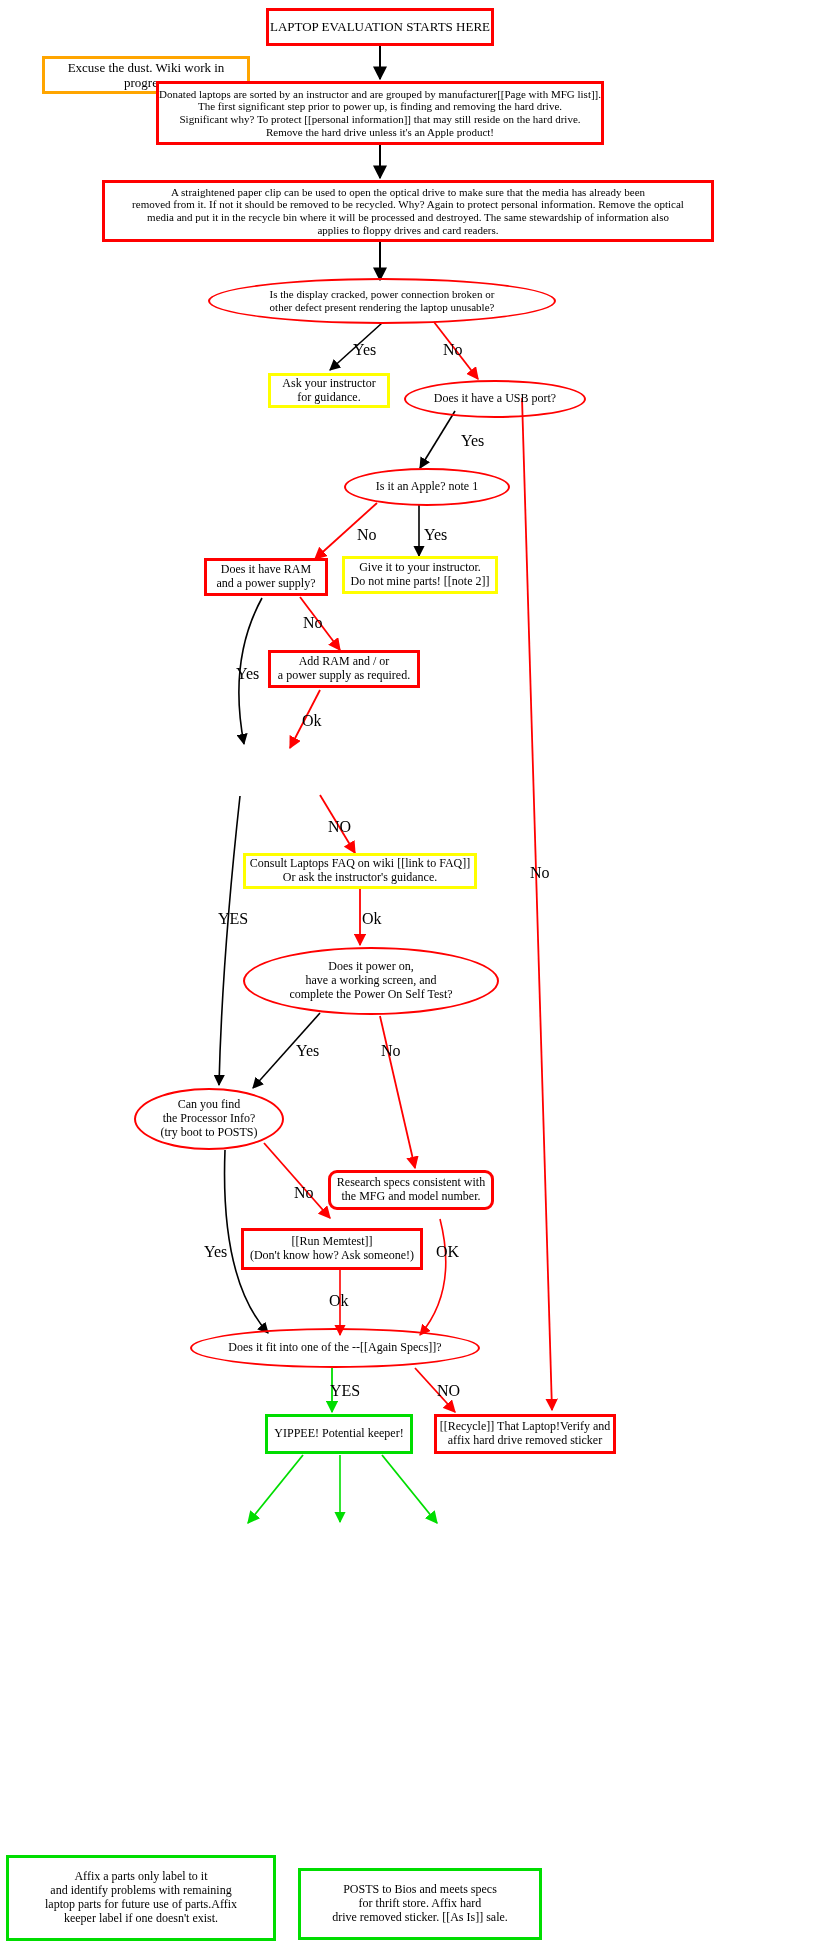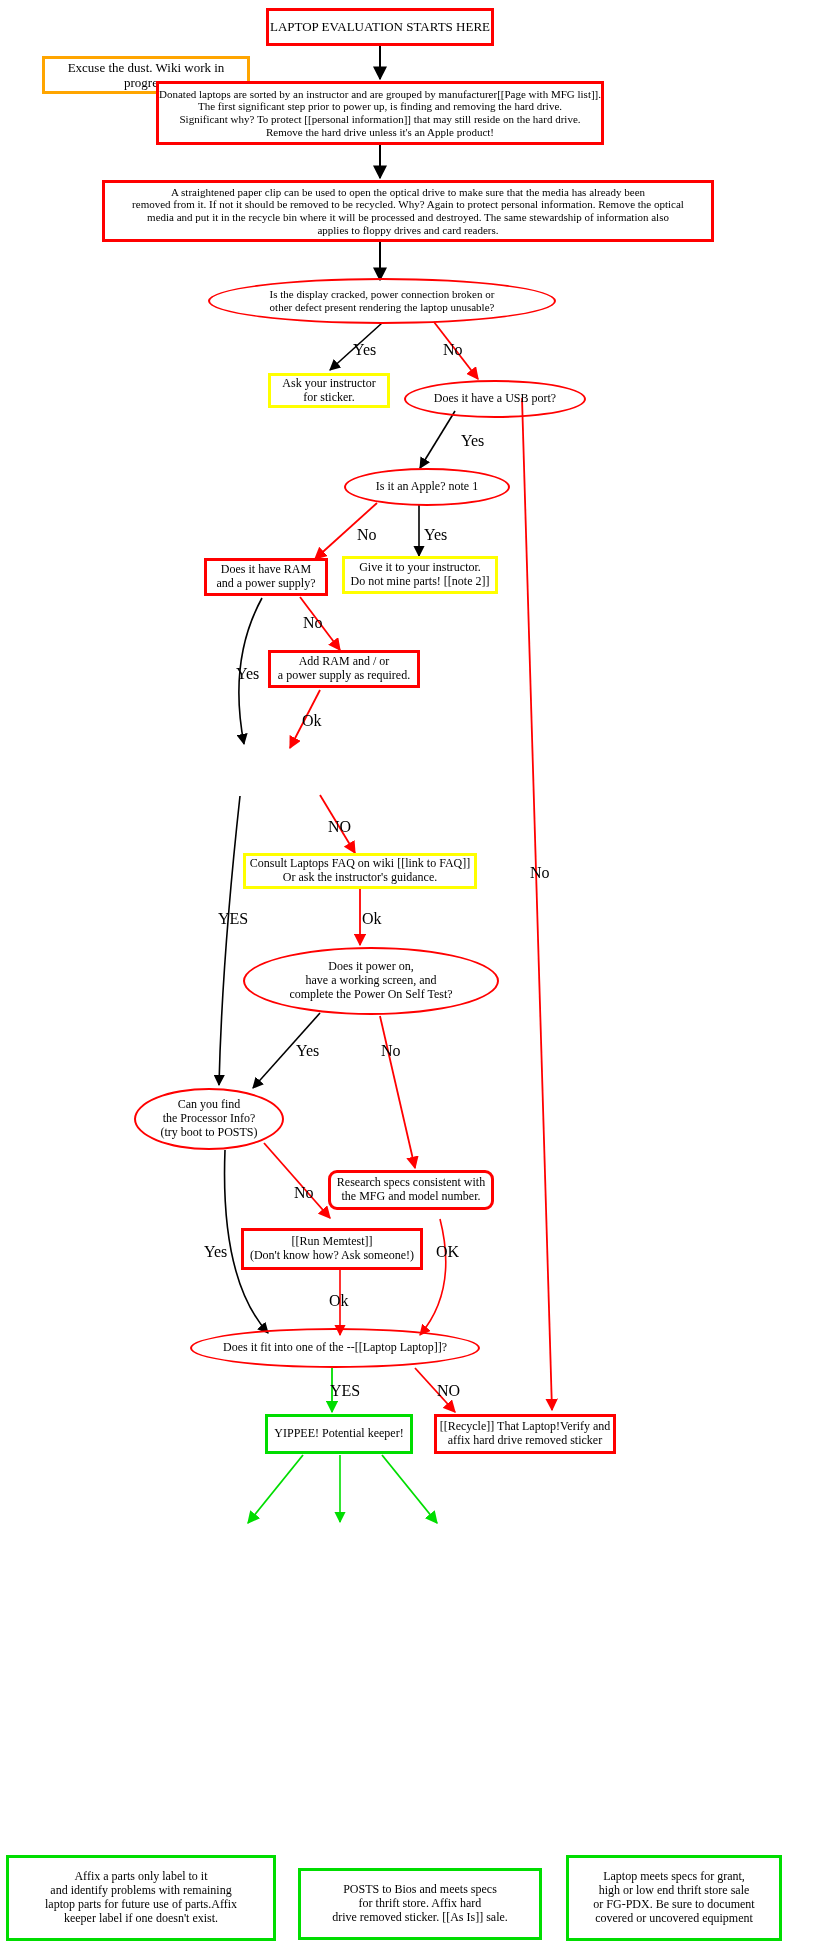--- a/index.html
+++ b/index.html
@@ -159,21 +159,21 @@
 applies to floppy drives and card readers.</span>
   </div>
 
   <div class="node ellipse t11" style="left:208px; top:278px; width:348px; height:46px;">
     <span class="inner">Is the display cracked, power connection broken or
 other defect present rendering the laptop unusable?</span>
   </div>
 
   <div class="node box yellow t12" style="left:268px; top:373px; width:122px; height:35px;">
     <span>Ask your instructor
-for sticker.</span>
+for guidance.</span>
   </div>
 
   <div class="node ellipse t12" style="left:404px; top:380px; width:182px; height:38px;">
     <span class="inner">Does it have a USB port?</span>
   </div>
 
   <div class="node ellipse t12" style="left:344px; top:468px; width:166px; height:38px;">
     <span class="inner">Is it an Apple? note 1</span>
   </div>
 
@@ -214,21 +214,21 @@
     <span>Research specs consistent with
 the MFG and model number.</span>
   </div>
 
   <div class="node box red t12" style="left:241px; top:1228px; width:182px; height:42px;">
     <span>[[Run Memtest]]
 (Don't know how?  Ask someone!)</span>
   </div>
 
   <div class="node ellipse t12" style="left:190px; top:1328px; width:290px; height:40px;">
-    <span class="inner">Does it fit into one of the --[[Laptop Laptop]]?</span>
+    <span class="inner">Does it fit into one of the --[[Again Specs]]?</span>
   </div>
 
   <div class="node box green t12" style="left:265px; top:1414px; width:148px; height:40px;">
     <span>YIPPEE! Potential keeper!</span>
   </div>
 
   <div class="node box red t12" style="left:434px; top:1414px; width:182px; height:40px;">
     <span>[[Recycle]] That Laptop!Verify and
 affix hard drive removed sticker</span>
   </div>
@@ -239,26 +239,20 @@
 laptop parts for future use of parts.Affix
 keeper label if one doesn't exist.</span>
   </div>
 
   <div class="node box green t12" style="left:298px; top:1868px; width:244px; height:72px;">
     <span>POSTS to Bios and meets specs
 for thrift store. Affix hard
 drive removed sticker. [[As Is]] sale.</span>
   </div>
 
-  <div class="node box green t12" style="left:566px; top:1855px; width:216px; height:86px;">
-    <span>Laptop meets specs for grant,
-high or low end thrift store sale
-or FG-PDX. Be sure to document
-covered or uncovered equipment</span>
-  </div>
 
   <span class="lbl" style="left:353px; top:341px;">Yes</span>
   <span class="lbl" style="left:443px; top:341px;">No</span>
   <span class="lbl" style="left:461px; top:432px;">Yes</span>
   <span class="lbl" style="left:530px; top:864px;">No</span>
   <span class="lbl" style="left:357px; top:526px;">No</span>
   <span class="lbl" style="left:424px; top:526px;">Yes</span>
   <span class="lbl" style="left:303px; top:614px;">No</span>
   <span class="lbl" style="left:236px; top:665px;">Yes</span>
   <span class="lbl" style="left:302px; top:712px;">Ok</span>

